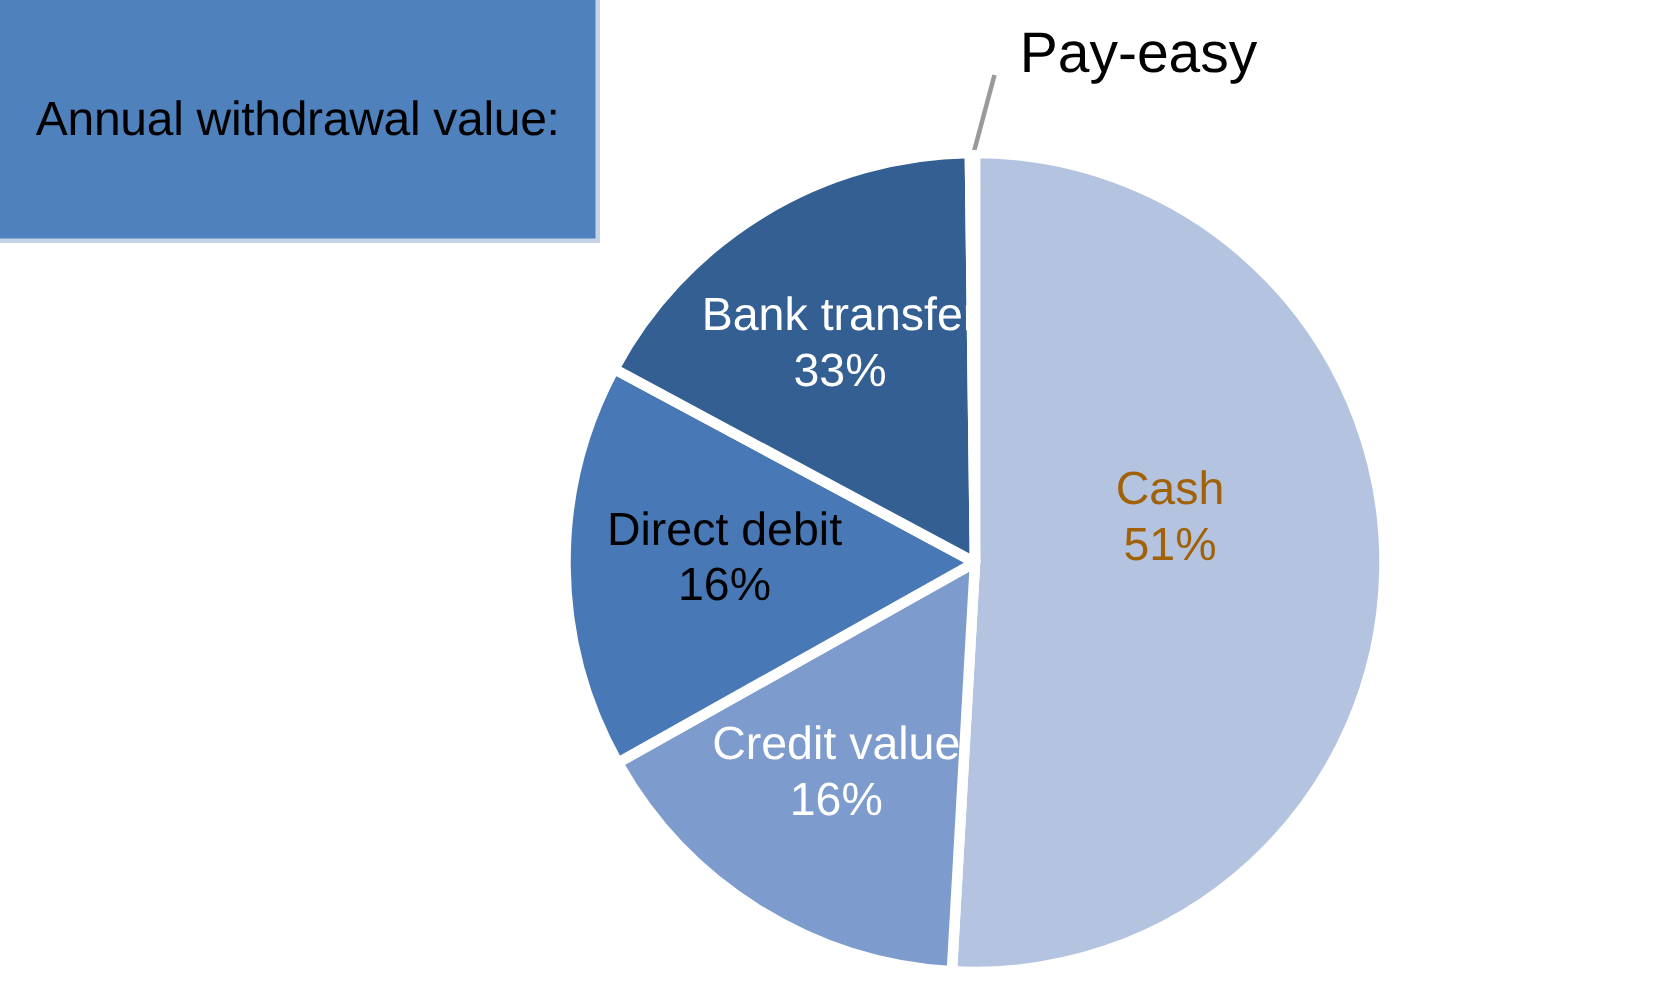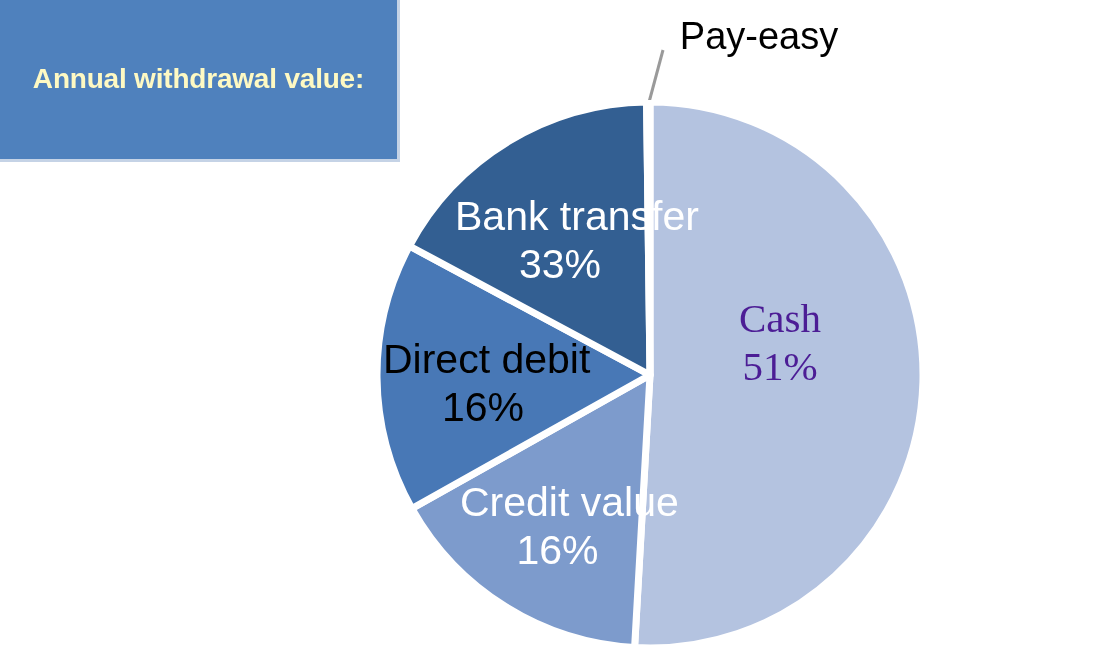--- a/index.html
+++ b/index.html
@@ -27,23 +27,23 @@
     border-right: 3px solid #C5D3E6;
     border-bottom: 3px solid #C5D3E6;
     box-sizing: border-box;
     display: flex;
     flex-direction: column;
     align-items: center;
     justify-content: center;
     gap: 2px;
   }
   #callout-box .cline {
-    color: #fef9c3;
-    font-size: 28px;
-    font-weight: bold;
+    color: #000000;
+    font-size: 32px;
+    font-weight: normal;
     line-height: 1.24;
     white-space: nowrap;
     letter-spacing: -0.2px;
   }
 
   
   #pie-wrap {
     position: absolute;
     left: 375px;
     top: 100px;
@@ -55,23 +55,23 @@
   
   .slice-label {
     position: absolute;
     text-align: center;
     line-height: 1.18;
     white-space: nowrap;
     pointer-events: none;
   }
   .slice-label .ln {
     display: block;
-    font-size: 41px;
+    font-size: 31px;
   }
-  .lbl-cash        { left: 700px; top: 294px; width: 160px; color: #4c1d95; font-family: Liberation Serif, serif; }
+  .lbl-cash        { left: 700px; top: 308px; width: 160px; color: #a16207; }
   .lbl-bank        { left: 455px; top: 192px; width: 210px; color: #FFFFFF; }
   .lbl-direct      { left: 383px; top: 335px; width: 200px; color: #000000; }
   .lbl-credit      { left: 460px; top: 478px; width: 195px; color: #FFFFFF; }
 
   
   .lbl-payeasy {
     position: absolute;
     left: 664px;
     top: 14px;
     width: 190px;

